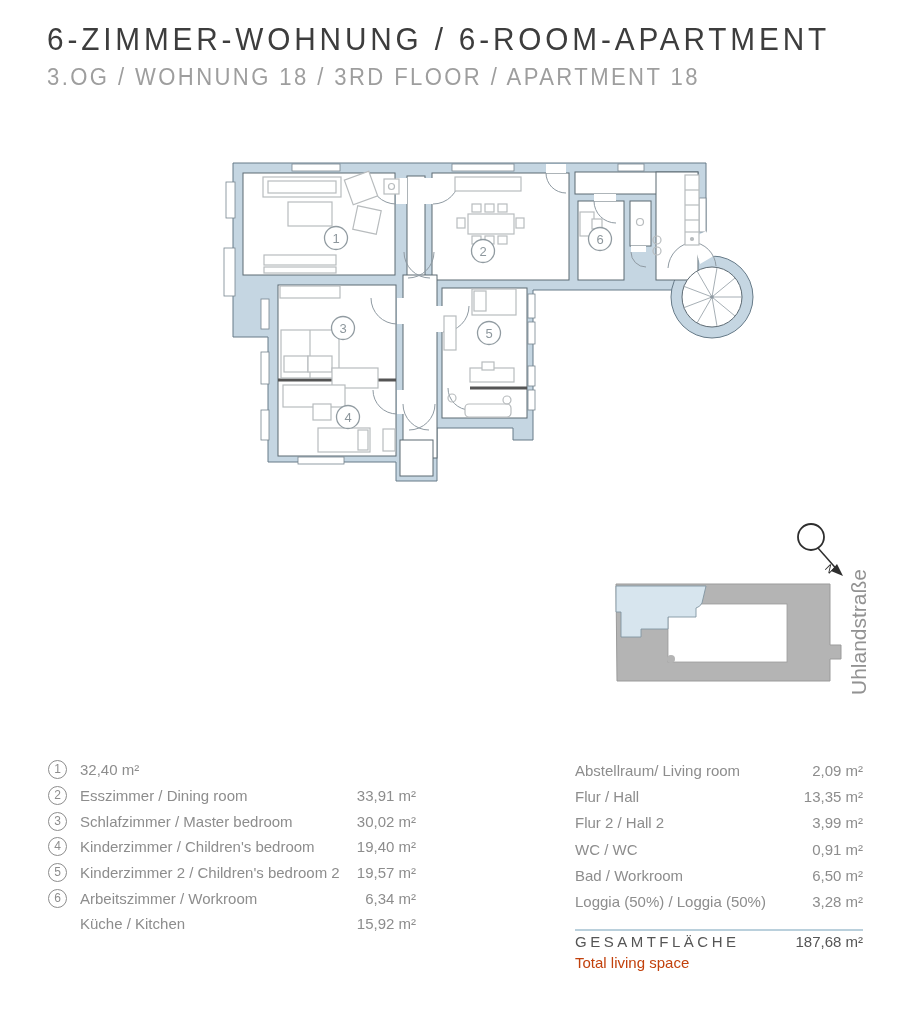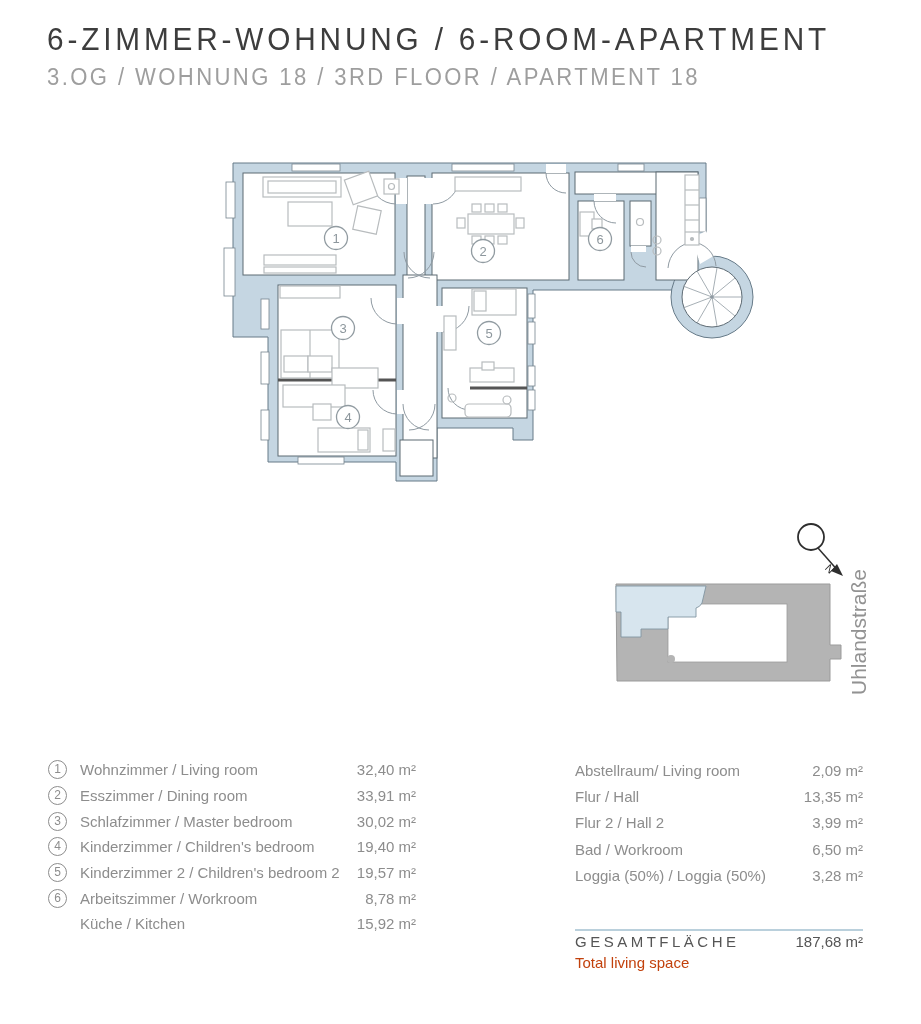--- a/index.html
+++ b/index.html
@@ -223,21 +223,20 @@
       <circle cx="671" cy="659" r="4" fill="#b4b4b4" stroke="none"></circle>
       <path d="M616,586 L706,586 L702,603 Q700,607 696,608 L696,617 L668,617 L668,629 L641,629 L641,637 L621,637 L621,612 L616,612 Z" fill="#d7e5ee" stroke="#8195a1" stroke-width="0.9"></path>
     </g>
     <text x="866" y="632" font-size="21" fill="#929292" text-anchor="middle" transform="rotate(-90 866 632)">Uhlandstraße</text>
   </svg>
 
   <div class="legend-col legend-left">
 
       <div class="legend-row">
         <span class="num-circle">1</span>
-        <span class="legend-label">Wohnzimmer / Living room</span>
         <span class="legend-area">32,40 m²</span>
       </div>
 
       <div class="legend-row">
         <span class="num-circle">2</span>
         <span class="legend-label">Esszimmer / Dining room</span>
         <span class="legend-area">33,91 m²</span>
       </div>
 
       <div class="legend-row">
@@ -254,21 +253,21 @@
 
       <div class="legend-row">
         <span class="num-circle">5</span>
         <span class="legend-label">Kinderzimmer 2 / Children's bedroom 2</span>
         <span class="legend-area">19,57 m²</span>
       </div>
 
       <div class="legend-row">
         <span class="num-circle">6</span>
         <span class="legend-label">Arbeitszimmer / Workroom</span>
-        <span class="legend-area">8,78 m²</span>
+        <span class="legend-area">6,34 m²</span>
       </div>
 
       <div class="legend-row">
         <span class="num-circle" style="visibility: hidden;"></span>
         <span class="legend-label">Küche / Kitchen</span>
         <span class="legend-area">15,92 m²</span>
       </div>
     </div>
 
   <div class="legend-col legend-right">
@@ -281,20 +280,24 @@
       <div class="legend-row">
         <span class="legend-label">Flur / Hall</span>
         <span class="legend-area">13,35 m²</span>
       </div>
 
       <div class="legend-row">
         <span class="legend-label">Flur 2 / Hall 2</span>
         <span class="legend-area">3,99 m²</span>
       </div>
 
+      <div class="legend-row">
+        <span class="legend-label">WC / WC</span>
+        <span class="legend-area">0,91 m²</span>
+      </div>
 
       <div class="legend-row">
         <span class="legend-label">Bad / Workroom</span>
         <span class="legend-area">6,50 m²</span>
       </div>
 
       <div class="legend-row">
         <span class="legend-label">Loggia (50%) / Loggia (50%)</span>
         <span class="legend-area">3,28 m²</span>
       </div>

